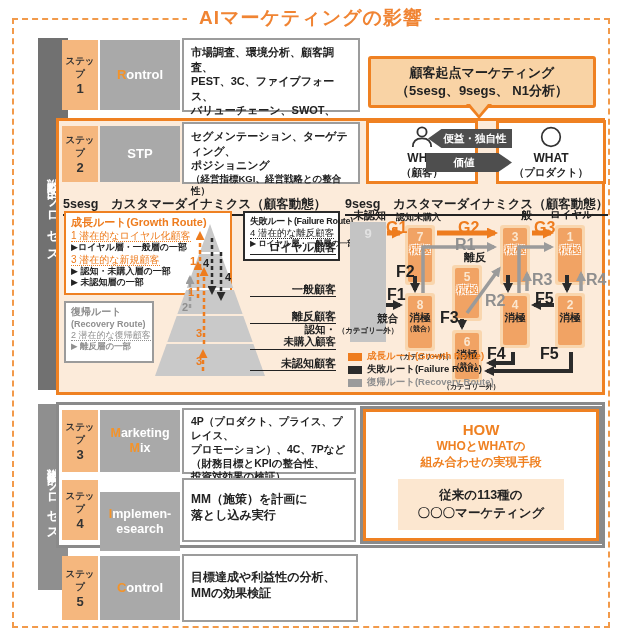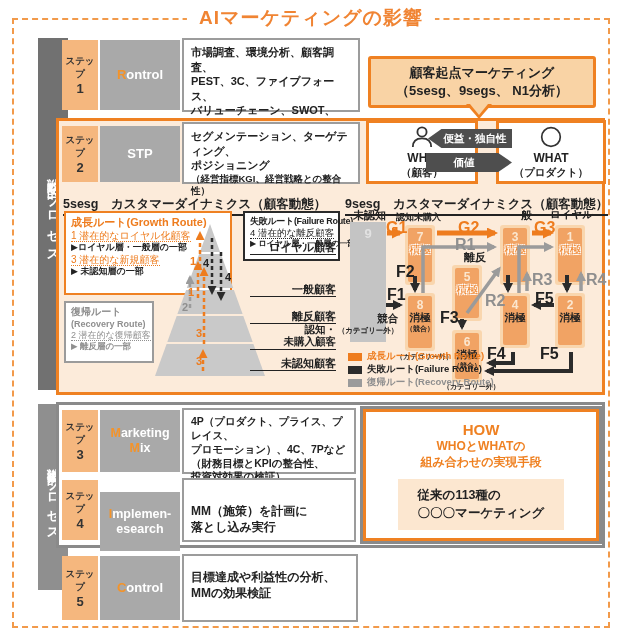--- a/index.html
+++ b/index.html
@@ -46,21 +46,21 @@
   .alab{font-weight:bold;font-size:16px;white-space:nowrap}
   .graycol{background:#C4C4C4;display:flex;flex-direction:column;align-items:center;justify-content:space-between;box-sizing:border-box;padding:4px 0 6px 0}
   .gc9{font-size:13px;font-weight:bold;color:#E2E2E2}
   .gcbot{text-align:right;font-weight:bold;color:#222;font-size:10.5px;line-height:1.1}
   .gcbot .s{font-size:7.5px;font-weight:bold;white-space:nowrap}
   .legrow{display:flex;align-items:center;gap:5px;height:13px}
   .sw{width:14px;height:8px;flex:0 0 auto}
   .legtxt{font-weight:bold;font-size:9.5px;white-space:nowrap}
   .grayframe{background:#fff;border:3px solid #8A8A8A;box-sizing:border-box}
   .howouter{border:3px solid #8A8A8A;box-sizing:border-box;background:#fff}
-  .howinner{border:3px solid #EF8122;height:100%;box-sizing:border-box;display:flex;flex-direction:column;align-items:center;text-align:left}
+  .howinner{border:3px solid #EF8122;height:100%;box-sizing:border-box;display:flex;flex-direction:column;align-items:center;text-align:center}
   .howtitle{color:#EF8122;font-weight:bold;font-size:15px;margin-top:9px}
   .howline{color:#EF8122;font-weight:bold;font-size:12px;line-height:1.35}
   .howpeach{background:#FCE7D0;margin-top:9px;padding:8px 20px;font-weight:bold;font-size:12.5px;line-height:1.4}
 </style>
 </head>
 <body>
 
 <div class="abs frame" style="left:12px;top:18px;width:594px;height:606px"></div>
 <div class="abs title" style="left:50%;top:5px;transform:translateX(-50%);z-index:4">AIマーケティングの影響</div>
 
@@ -127,20 +127,21 @@
 
 <div class="abs heading" style="left:63px;top:196px">5sesg　カスタマーダイナミクス（顧客動態）</div>
 
 <div class="abs heading" style="left:345px;top:196px">9sesg　カスタマーダイナミクス（顧客動態）</div>
 
 <div class="abs routebox" style="left:64px;top:211px;width:168px;height:84px;border:2px solid #EF8122">
   <div class="rtitle o">成長ルート(Growth Route)</div>
   <div class="ritem o"><span>1 潜在的なロイヤル化顧客</span></div>
   <div class="rsub k">▶ロイヤル層・一般層の一部</div>
   <div class="ritem o"><span>3 潜在的な新規顧客</span></div>
+  <div class="rsub k">▶ 認知・未購入層の一部</div>
   <div class="rsub k">▶ 未認知層の一部</div>
 </div>
 
 <div class="abs routebox" style="left:243px;top:211px;width:97px;height:50px;border:2px solid #2B2B2B">
   <div class="rtitle k" style="font-size:9px;letter-spacing:-0.3px">失敗ルート(Failure Route)</div>
   <div class="ritem k" style="font-size:9.5px"><span>4 潜在的な離反顧客</span></div>
   <div class="rsub k" style="font-size:8px">▶ ロイヤル層・一般層の一部</div>
 </div>
 
 <div class="abs routebox" style="left:64px;top:301px;width:90px;height:62px;border:2px solid #9B9B9B">
@@ -339,21 +340,21 @@
 </div>
 
 <div class="abs stepbox" style="left:62px;top:480px;width:36px;height:60px">
   <span class="p">ステップ</span>
   <span class="n">4</span>
 </div>
 <div class="abs labelbox" style="left:100px;top:492px;width:80px;height:59px;font-size:12.5px">
   <div><span class="acc">I</span><span>mplemen-</span></div>
   <div><span class="acc"></span><span>esearch</span></div>
 </div>
-<div class="abs content" style="left:182px;top:478px;width:174px;height:64px;font-size:12px;padding-top:24px">
+<div class="abs content" style="left:182px;top:478px;width:174px;height:64px;font-size:12px;padding-top:12px">
   <div>MM（施策）を計画に</div>
   <div>落とし込み実行</div>
 </div>
 
 <div class="abs howouter" style="left:360px;top:406px;width:242px;height:138px">
   <div class="howinner">
     <div class="howtitle">HOW</div>
     <div class="howline">WHOとWHATの</div>
     <div class="howline">組み合わせの実現手段</div>
     <div class="howpeach">

